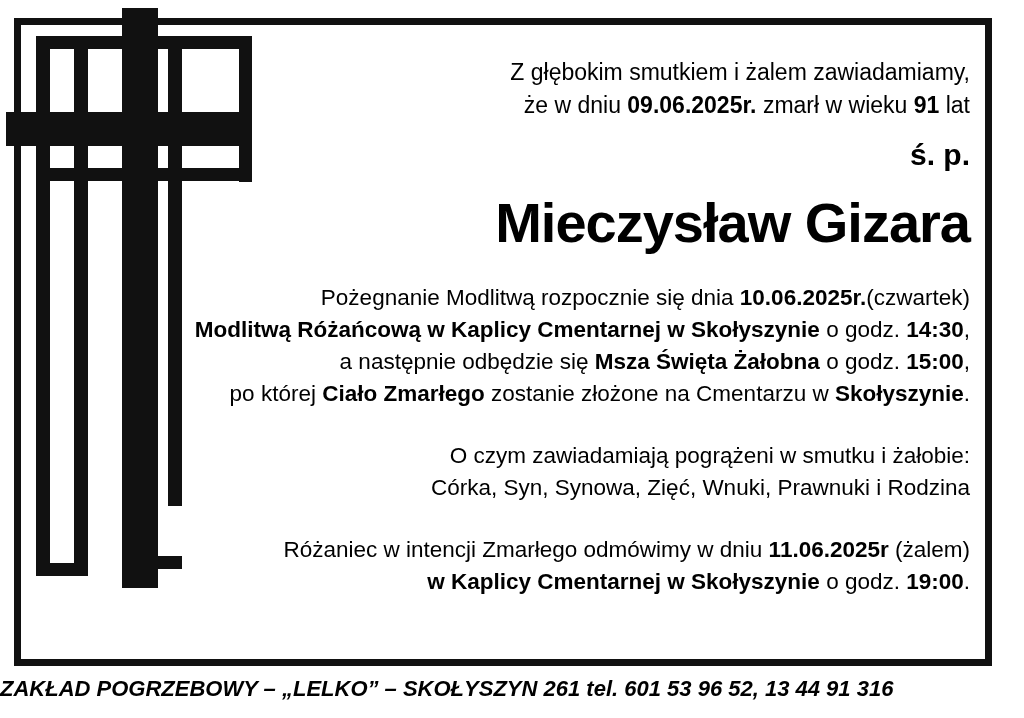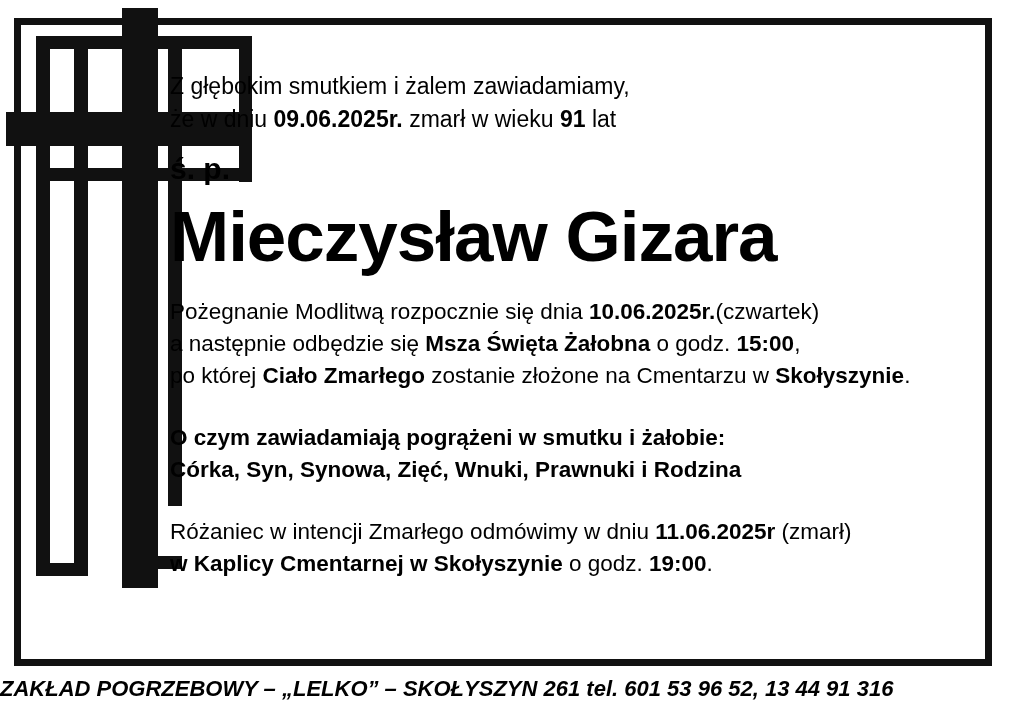--- a/index.html
+++ b/index.html
@@ -127,38 +127,38 @@
     top: 556px;
     width: 60px;
     height: 13px;
     background: #111111;
   }
 
   
   .text-col {
     position: absolute;
     left: 170px;
-    top: 70px;
+    top: 56px;
     width: 800px;
-    text-align: left;
+    text-align: right;
   }
   .line {
     font-size: 23px;
     line-height: 33px;
     white-space: nowrap;
   }
-  .line.b { font-weight: bold; }
+  .line.b { font-weight: normal; }
   .sp {
     font-size: 30px;
     font-weight: bold;
     margin-top: 16px;
     margin-bottom: 2px;
   }
   .deceased-name {
-    font-size: 71px;
+    font-size: 56px;
     font-weight: bold;
     letter-spacing: -1px;
     line-height: 86px;
     margin-top: 8px;
     margin-bottom: 16px;
     white-space: nowrap;
   }
   .block {
     margin-top: 16px;
   }
@@ -210,39 +210,42 @@
 
     <div class="sp">ś. p.</div>
 
     <div class="deceased-name">Mieczysław Gizara</div>
 
     <div class="block">
       <div class="line">
         <span>Pożegnanie Modlitwą rozpocznie się dnia </span><b>10.06.2025r.</b><span>(czwartek)</span>
       </div>
       <div class="line">
+        <b>Modlitwą Różańcową w Kaplicy Cmentarnej w Skołyszynie</b><span> o godz. </span><b>14:30</b><span>,</span>
+      </div>
+      <div class="line">
         <span>a następnie odbędzie się </span><b>Msza Święta Żałobna</b><span> o godz. </span><b>15:00</b><span>,</span>
       </div>
       <div class="line">
         <span>po której </span><b>Ciało Zmarłego</b><span> zostanie złożone na Cmentarzu w </span><b>Skołyszynie</b><span>.</span>
       </div>
     </div>
 
     <div class="spacer-sm"></div>
 
     <div class="block">
       <div class="line b">O czym zawiadamiają pogrążeni w smutku i  żałobie:</div>
       <div class="line b">Córka, Syn, Synowa, Zięć, Wnuki, Prawnuki i Rodzina</div>
     </div>
 
     <div class="spacer-sm"></div>
 
     <div class="block">
       <div class="line">
-        <span>Różaniec w intencji Zmarłego odmówimy w dniu </span><b>11.06.2025r</b><span> (zmarł)</span>
+        <span>Różaniec w intencji Zmarłego odmówimy w dniu </span><b>11.06.2025r</b><span> (żalem)</span>
       </div>
       <div class="line">
         <b>w Kaplicy Cmentarnej w Skołyszynie</b><span> o godz. </span><b>19:00</b><span>.</span>
       </div>
     </div>
 
   </div>
 
   <div class="footer">ZAKŁAD POGRZEBOWY – „LELKO” – SKOŁYSZYN 261 tel. 601 53 96 52, 13 44 91 316</div>
 

